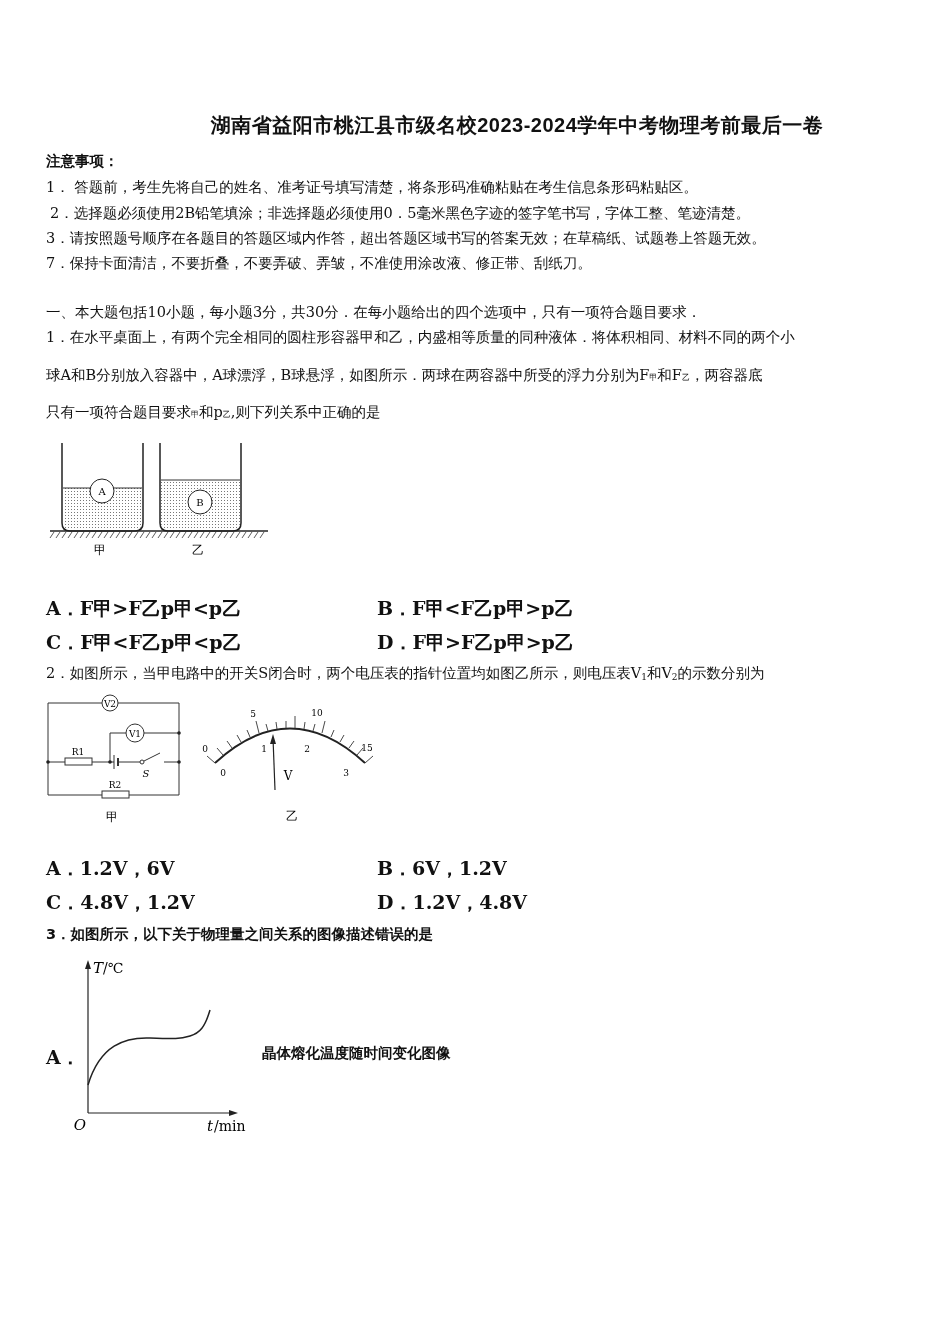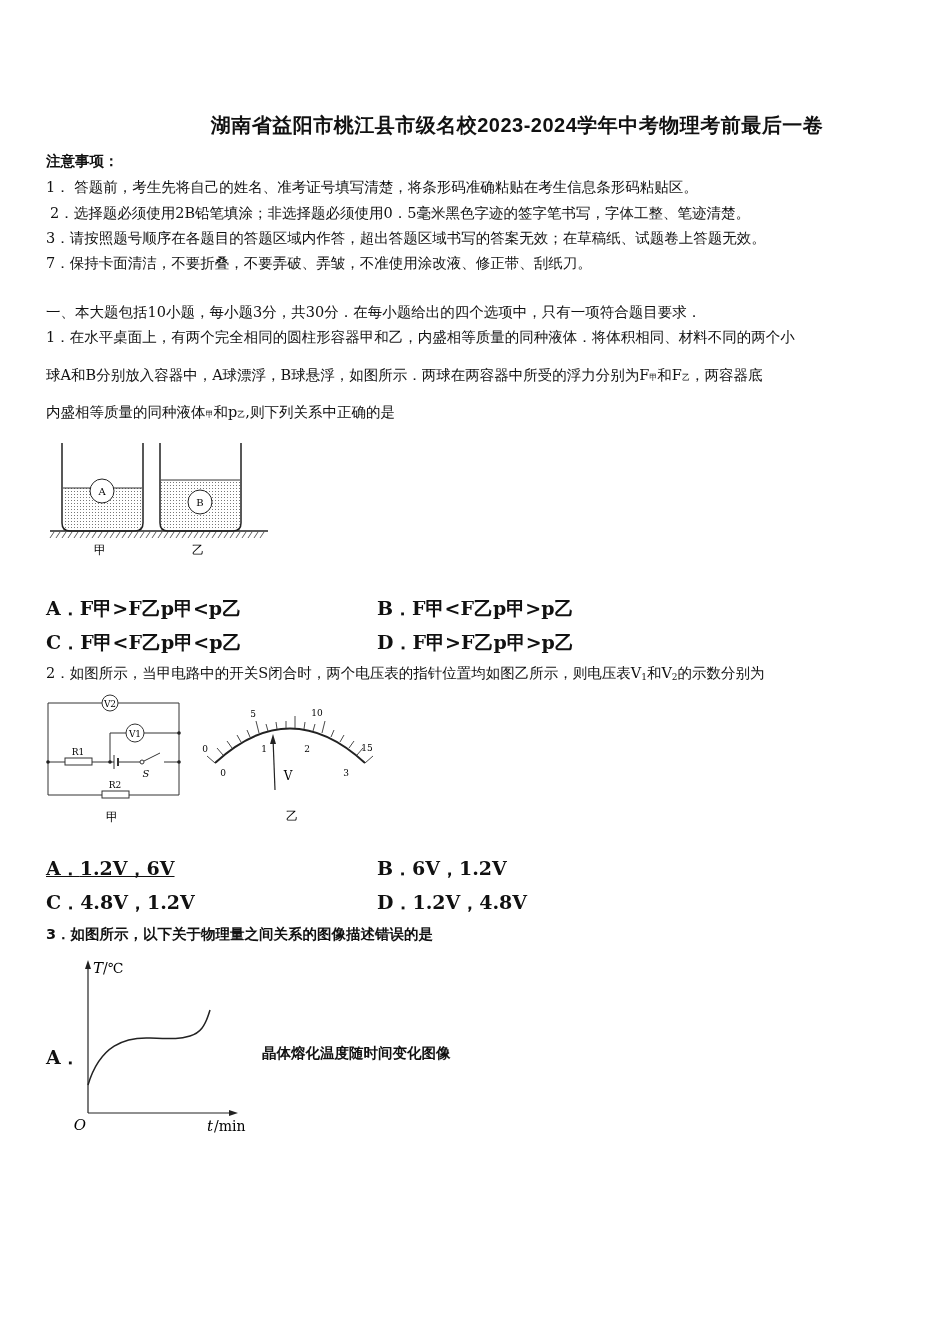--- a/index.html
+++ b/index.html
@@ -24,21 +24,21 @@
 <div class="abs txt" style="left:46px;top:229px;">3．请按照题号顺序在各题目的答题区域内作答，超出答题区域书写的答案无效；在草稿纸、试题卷上答题无效。</div>
 <div class="abs txt" style="left:46px;top:254px;">7．保持卡面清洁，不要折叠，不要弄破、弄皱，不准使用涂改液、修正带、刮纸刀。</div>
 
 <div class="abs txt" style="left:46px;top:303px;">一、本大题包括10小题，每小题3分，共30分．在每小题给出的四个选项中，只有一项符合题目要求．</div>
 
 <div class="abs txt" style="left:46px;top:328px;">1．在水平桌面上，有两个完全相同的圆柱形容器甲和乙，内盛相等质量的同种液体．将体积相同、材料不同的两个小</div>
 <div class="abs txt" style="left:46px;top:366px;">
   <span>球A和B分别放入容器中，A球漂浮，B球悬浮，如图所示．两球在两容器中所受的浮力分别为F</span><span class="sub">甲</span><span>和F</span><span class="sub">乙</span><span>，两容器底</span>
 </div>
 <div class="abs txt" style="left:46px;top:403px;">
-  <span>内盛相等质量的同种液体</span><span class="sub">甲</span><span>和p</span><span class="sub">乙</span><span>,则下列关系中正确的是</span>
+  <span>只有一项符合题目要求</span><span class="sub">甲</span><span>和p</span><span class="sub">乙</span><span>,则下列关系中正确的是</span>
 </div>
 
 <svg class="abs" style="left:40px;top:430px;" width="260" height="130">
   <defs>
     <pattern id="dots" width="3" height="3" patternUnits="userSpaceOnUse">
         <rect x="1" y="1" width="1" height="1" fill="#777"></rect>
       </pattern>
   </defs>
   <path d="M22 13 V93 Q22 101 30 101 H95 Q103 101 103 93 V13" fill="none" stroke="#222" stroke-width="1.5"></path>
   <path d="M23 58 H102 V93 Q102 100 95 100 H30 Q23 100 23 93 Z" fill="url(#dots)"></path>
@@ -130,21 +130,21 @@
   <text x="122" y="16" font-size="9" text-anchor="middle">10</text>
   <text x="172" y="51" font-size="9" text-anchor="middle">15</text>
   <text x="28" y="76" font-size="9" text-anchor="middle">0</text>
   <text x="69" y="52" font-size="9" text-anchor="middle">1</text>
   <text x="112" y="52" font-size="9" text-anchor="middle">2</text>
   <text x="151" y="76" font-size="9" text-anchor="middle">3</text>
   <text x="93" y="80" font-size="12" text-anchor="middle">V</text>
   <text x="97" y="120" font-size="12" text-anchor="middle">乙</text>
 </svg>
 
-<div class="abs opt" style="left:46px;top:856px;text-decoration:underline;"><span>A．</span><span>1.2V，6V</span></div>
+<div class="abs opt" style="left:46px;top:856px;"><span>A．</span><span>1.2V，6V</span></div>
 <div class="abs opt" style="left:377px;top:856px;"><span>B．</span><span>6V，1.2V</span></div>
 <div class="abs opt" style="left:46px;top:890px;"><span>C．</span><span>4.8V，1.2V</span></div>
 <div class="abs opt" style="left:377px;top:890px;text-align:right;"><span>D．</span><span>1.2V，4.8V</span></div>
 
 <div class="abs txt b" style="left:46px;top:925px;font-family:'DejaVu Sans','Liberation Sans',sans-serif;">3．如图所示，以下关于物理量之间关系的图像描述错误的是</div>
 
 <div class="abs opt" style="left:46px;top:1045px;">A．</div>
 <svg class="abs" style="left:65px;top:955px;" width="200" height="185">
   <line x1="23" y1="158" x2="23" y2="10" stroke="#222" stroke-width="1.2"></line>
   <path d="M20 14 L23 5 L26 14 Z" fill="#222"></path>

